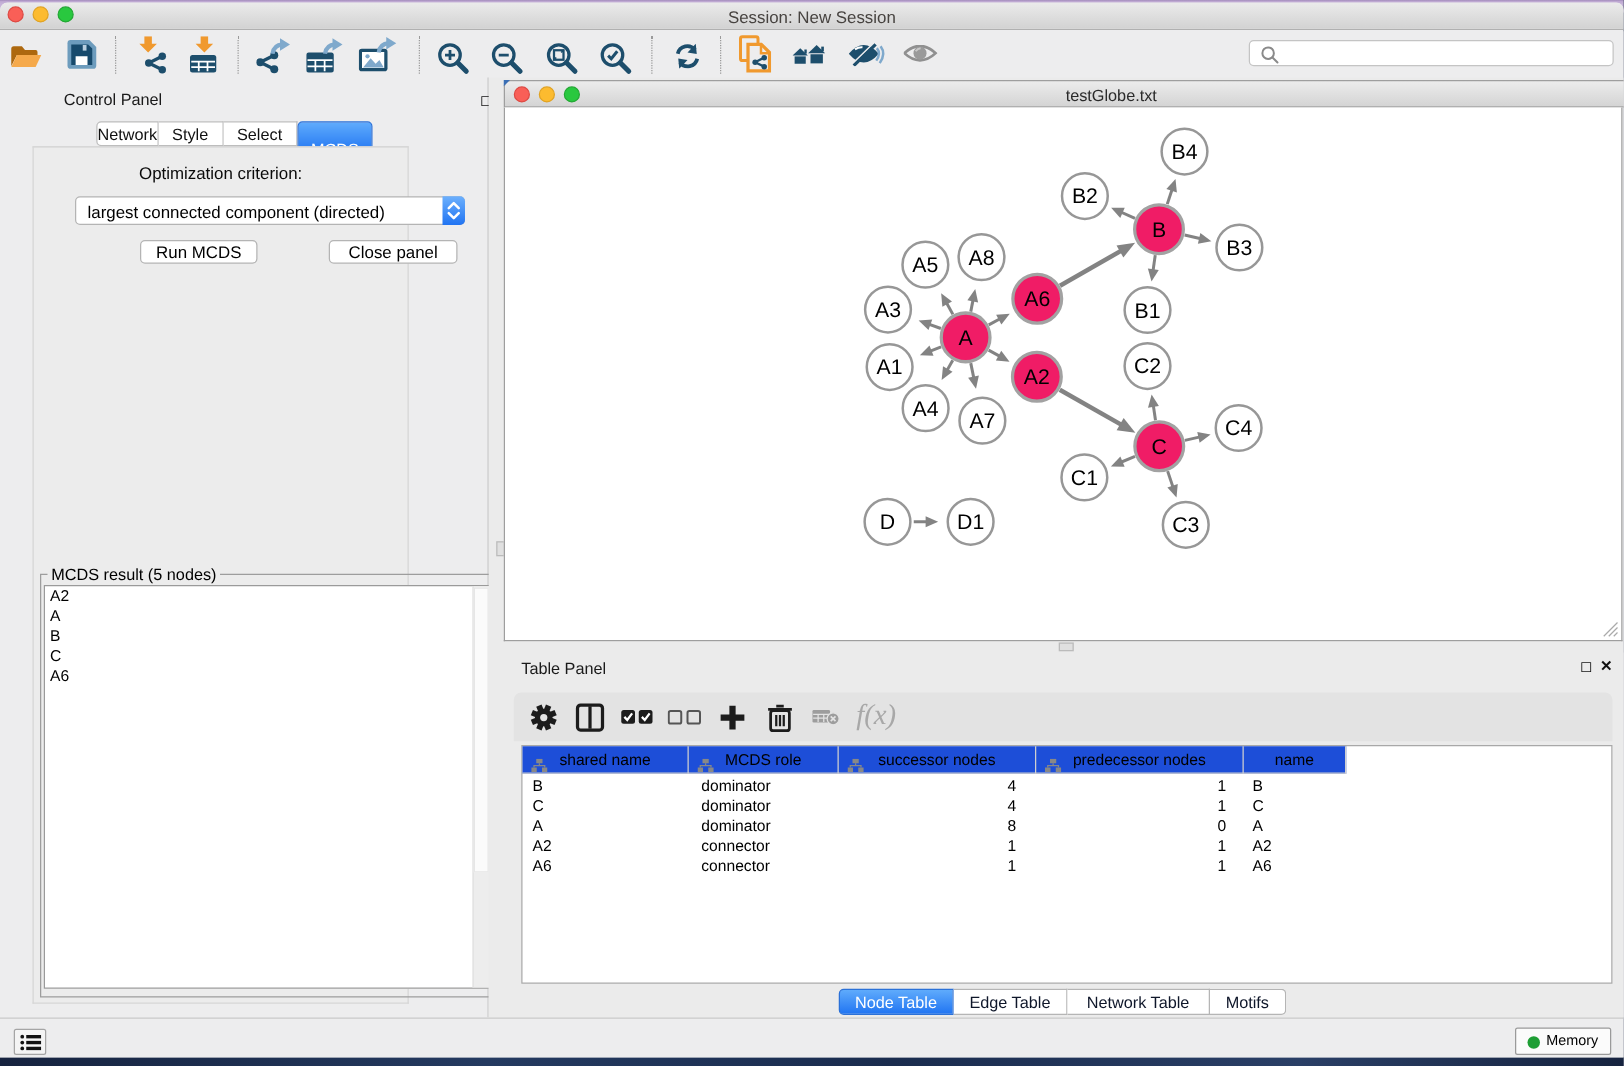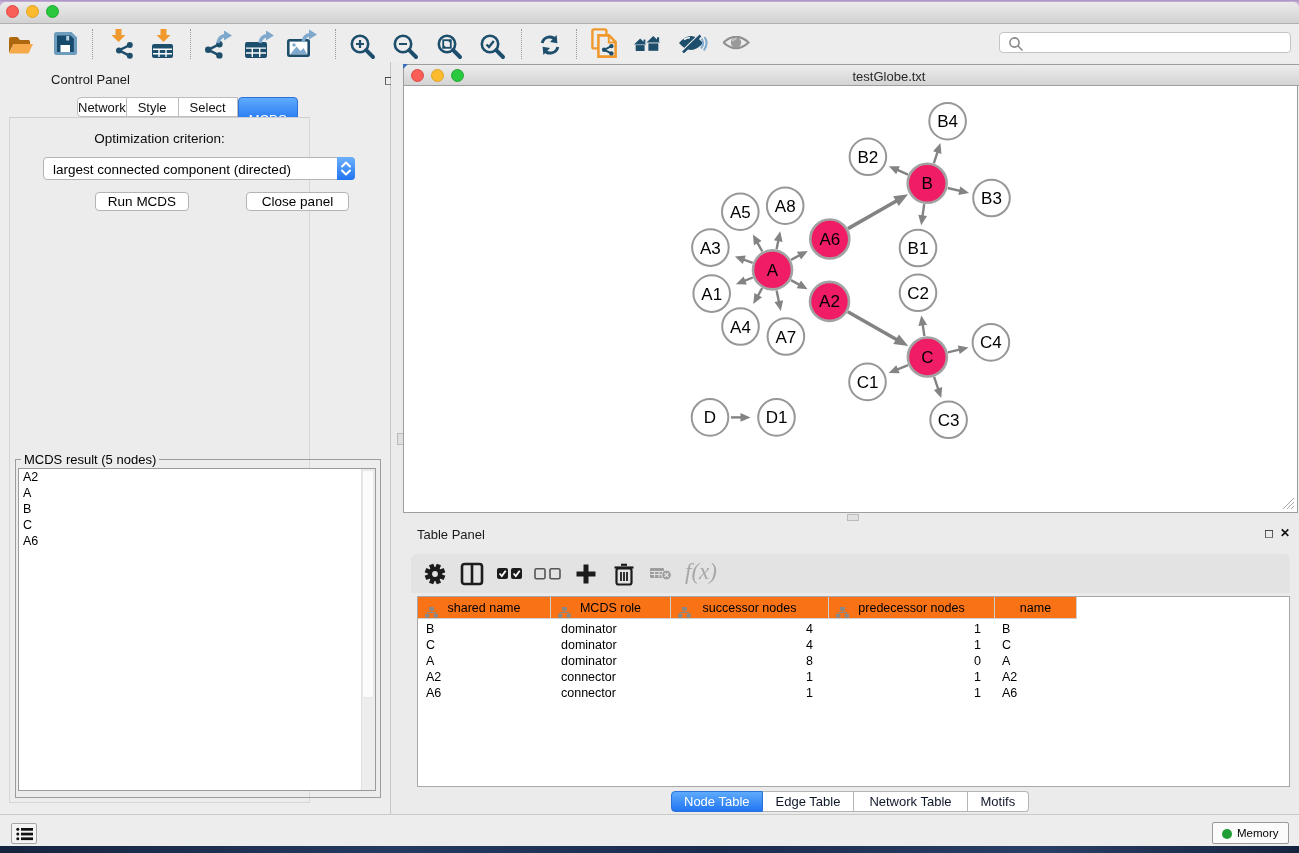--- a/index.html
+++ b/index.html
@@ -23,21 +23,21 @@
 #content { position:absolute; left:0; top:60px; width:1299px; height:752px; background:#ededee; }
 
 #cpanel { position:absolute; left:0; top:0; width:391px; height:752px; background:#ededee; border-right:1px solid #c6c6c6; }
 #cpanel-head { position:absolute; left:0; top:0; width:100%; height:34px;margin-left:28px; }
 #cpanel-head .ttl { position:absolute; left:23px; top:10px; font-size:13px; color:#1a1a1a; }
 .float-btn { position:absolute; top:11px; font-size:12px; color:#111; }
 #cp-tabs { position:absolute; left:77px; top:35px; height:20px; }
 .cptab { float:left; height:20px; line-height:19px; font-size:13px; color:#111; background:#fff; border:1px solid #bdbdbd; border-left:none; padding:0 0; }
 .cptab.first { border-left:1px solid #bdbdbd; border-radius:4px 0 0 4px; }
 .cptab.sel { background:linear-gradient(#5fabfc,#2175f2); color:#fff; border:1px solid #2b71d8; border-radius:4px; padding:12px 10px; }
-#cp-body { position:absolute; left:9px; top:55px; width:301px; height:686px; background:#ececec; border:1px solid #d6d6d6; border-top:1px solid #cfcfcf;text-decoration:underline; }
+#cp-body { position:absolute; left:26px; top:55px; width:301px; height:686px; background:#ececec; border:1px solid #d6d6d6; border-top:1px solid #cfcfcf;text-decoration:underline; }
 #opt-label { position:absolute; left:0; top:13px; width:100%; text-align:center; font-size:13.5px; color:#0a0a0a; }
 #dropdown { position:absolute; left:33px; top:39px; width:312px; height:23px; background:#fff; border:1px solid #b4b4b4; border-radius:4px; }
 #dropdown .txt { position:absolute; left:9px; top:4px; font-size:13.5px; color:#000; }
 #dropdown .step { position:absolute; right:-1px; top:-1px; width:18px; height:23px; background:linear-gradient(#6cb0fd,#2174f2); border-radius:0 4px 4px 0; }
 #dropdown .step svg { position:absolute; left:3px; top:4px; }
 .pbtn { position:absolute; height:19px; background:#fff; border:1px solid #b4b4b4; border-radius:4px; font-size:13.5px; color:#000; text-align:center; line-height:17px; }
 #groupbox { position:absolute; left:5px; top:341px; width:366px; height:339px; border:1px solid #9d9d9d; }
 #groupbox .glabel { position:absolute; left:5px; top:-8px; background:#ececec; padding:0 3px; font-size:13px; color:#000; }
 #listbox { position:absolute; left:2px; top:8px; width:358px; height:323px; background:#fff; border:1px solid #9a9a9a; font-size:12.5px; color:#000; }
 #listbox .it { padding-left:4px; height:16px; line-height:16px; }
@@ -54,21 +54,21 @@
 #gwin-title .t1 { left:7px; top:4px; background:#f95f57; border:0.5px solid #dd4a44;}
 #gwin-title .t2 { left:27px; top:4px; background:#fcbb2f; border:0.5px solid #e0a324;}
 #gwin-title .t3 { left:47px; top:4px; background:#29c83f; border:0.5px solid #23a834;}
 #gwin-canvas { position:absolute; left:0; top:22px; width:895px; height:427px; background:#fff; border:1px solid #9e9e9e; border-top:none; }
 #resizegrip { position:absolute; right:2px; bottom:2px; }
 
 #tpanel { position:absolute; left:0; top:460px; width:908px; height:292px; background:#ebebeb; }
 #tpanel-head .ttl { position:absolute; left:26px; top:5px; font-size:13px; color:#1a1a1a; }
 #ttoolbar { position:absolute; left:20px; top:32px; width:879px; height:39px; background:#e3e3e3; border-radius:6px 6px 0 0; }
 #ttable { position:absolute; left:26px; top:74px; width:873px; height:191px; background:#fff; border:1px solid #a8a8a8; }
-#thead { position:absolute; left:0; top:0; width:659px; height:22px; background:#f97316; border-bottom:1px solid #cfcfcf; }
+#thead { position:absolute; left:0; top:0; width:659px; height:22px; background:#1d4ed8; border-bottom:1px solid #cfcfcf; }
 .th { position:absolute; top:0; height:22px; border-right:1px solid #cfcfcf; font-size:12.5px; color:#000; text-align:center; line-height:22px; }
 .trow { position:absolute; font-size:12.5px; color:#000; height:16px; line-height:16px; }
 #ttabs { position:absolute; left:280px; top:269px; height:21px; }
 .ttab { float:left; height:21px; line-height:20px; font-size:13px; color:#0f172a; background:#fff; border:1px solid #b5b5b5; border-left:none; padding:0 13px; }
 .ttab.first { border-radius:4px 0 0 4px; border-left:1px solid #b5b5b5; }
 .ttab.last { border-radius:0 4px 4px 0; }
 .ttab.sel { background:linear-gradient(#5fabfc,#2175f2); color:#fff; border-color:#2b71d8; }
 
 #statusbar { position:absolute; left:0; top:812px; width:1299px; height:32px; background:#ededee; border-top:1px solid #c9c9c9; }
 #sb-left { position:absolute; left:11px; top:8px; width:26px; height:21px; background:#f4f4f4; border:1px solid #a5a5a5; border-radius:2px; }
@@ -77,20 +77,21 @@
 #sb-mem .txt { position:absolute; left:24px; top:4px; }
 </style>
 </head>
 <body>
 <div id="desktop-top"></div>
 <div id="mainwin">
   <div id="titlebar">
     <div class="tl t1"></div>
       <div class="tl t2"></div>
       <div class="tl t3"></div>
+    <div id="title-text">Session: New Session</div>
   </div>
   <div id="toolbar">
     <svg class="ticon" style="left:7px;top:7px;" width="27" height="24" viewBox="0 0 27 24">
         <path d="M2 21 L2 7 Q2 5 4 5 L10.5 5 L13 8 L21.5 8 Q23 8 23 9.5 L23 12 L6.5 12 Z" fill="#ad680f"></path>
         <path d="M6.5 12 L26 12 L21.5 21.5 L2 21.5 Z" fill="#f5a94b"></path>
       </svg>
       <svg class="ticon" style="left:53px;top:6px;" width="25" height="25" viewBox="0 0 25 25">
         <path d="M1 3.5 Q1 1 3.5 1 L18.5 1 L24 6.5 L24 21.5 Q24 24 21.5 24 L3.5 24 Q1 24 1 21.5 Z" fill="#6d9cbd"></path>
         <path d="M4 4.5 L17.5 4.5 L20.8 7.8 L20.8 21 L4 21 Z" fill="#174a6c"></path>
         <rect x="13.2" y="5" width="3" height="4.5" fill="#b8cfdf"></rect>

